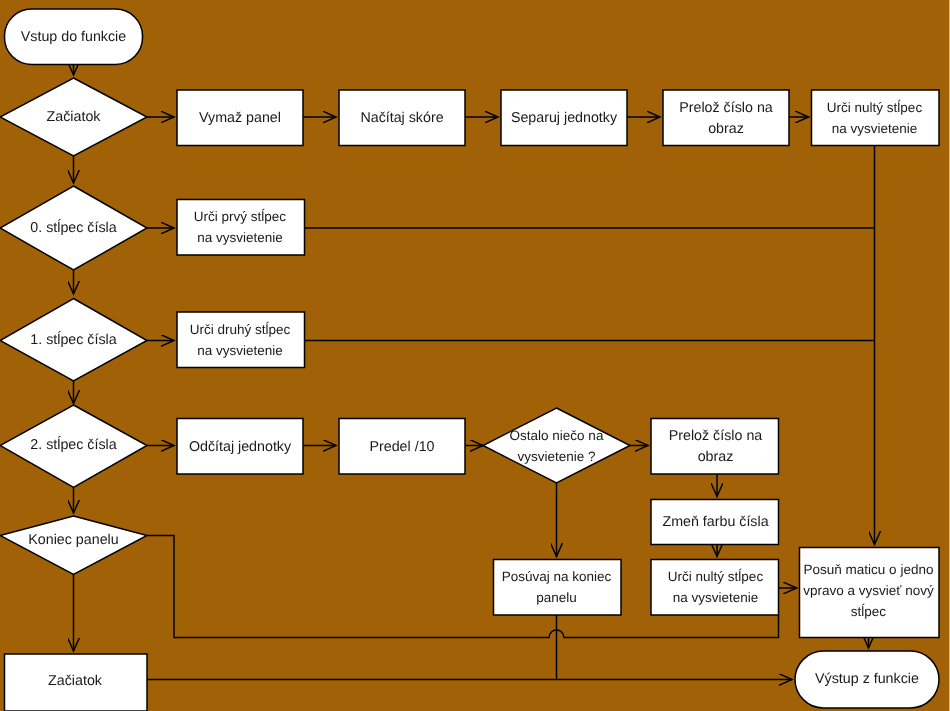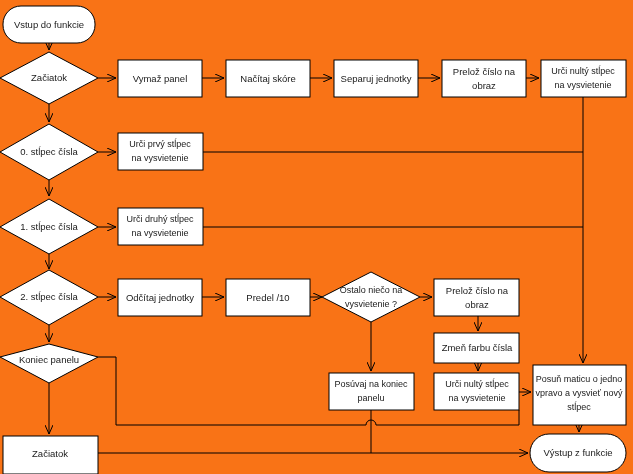--- a/index.html
+++ b/index.html
@@ -4,21 +4,21 @@
 <style>
   html, body {
     margin: 0;
     padding: 0;
     background: #ffffff;
   }
   #canvas {
     position: relative;
     width: 633px;
     height: 474px;
-    background: #f97316;
+    background: #a16207;
     overflow: hidden;
     font-family: "Liberation Sans", sans-serif;
   }
   svg#flow {
     position: absolute;
     left: 0;
     top: 0;
     width: 633px;
     height: 474px;
   }

